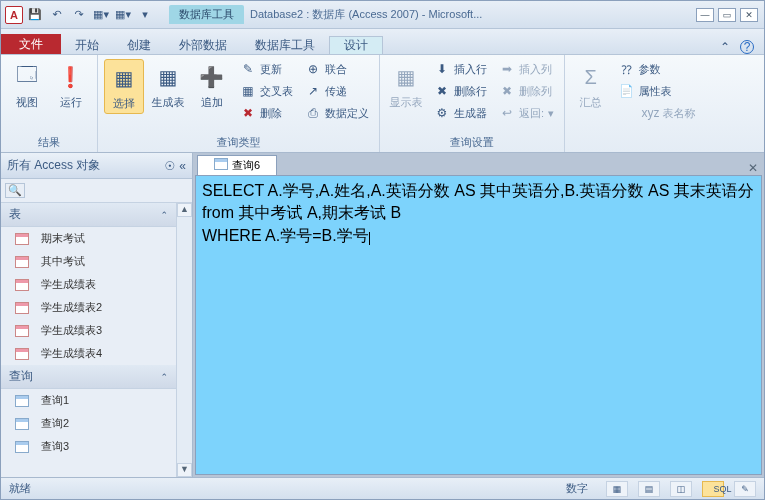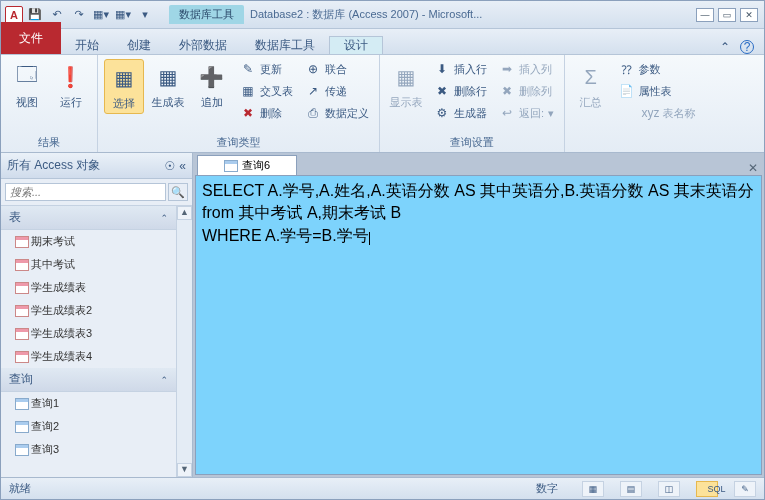--- a/index.html
+++ b/index.html
@@ -8,21 +8,21 @@
 .titlebar { height: 28px; background: linear-gradient(#e8eff7, #d4e0ee); display: flex; align-items: center; font-size: 11px; border-bottom: 1px solid #b5c5d8; }
 .qat { display: flex; align-items: center; gap: 2px; padding: 0 4px; }
 .app-icon { width: 18px; height: 18px; background: #fff; border: 1px solid #b92930; color: #b92930; font-weight: bold; font-size: 11px; display: flex; align-items: center; justify-content: center; border-radius: 2px; }
 .qat-btn { width: 20px; height: 20px; display: flex; align-items: center; justify-content: center; color: #3b5a82; cursor: pointer; }
 .ctx-tab { background: #9fd6e6; padding: 2px 10px; font-size: 11px; color: #2b4a6b; margin-left: 10px; border-radius: 2px 2px 0 0; }
 .title-text { flex: 1; text-align: left; color: #4a6a92; padding: 0 6px; overflow: hidden; white-space: nowrap; text-overflow: ellipsis; }
 .win-ctrl { display: flex; gap: 4px; padding-right: 6px; }
 .wc { width: 18px; height: 14px; border: 1px solid #8ba0bc; font-size: 9px; display: flex; align-items: center; justify-content: center; color: #456; background: #fff; cursor: pointer; }
 
 .tabrow { height: 26px; background: linear-gradient(#e8eff7, #d4e0ee); display: flex; align-items: flex-end; font-size: 12px; border-bottom: 1px solid #b5c5d8; }
-.file-tab { background: #b92930; color: #fff; padding: 5px 18px; font-size: 12px; height: 32px; display: flex; align-items: center; }
+.file-tab { background: #b92930; color: #fff; padding: 5px 18px; font-size: 12px; height: 20px; display: flex; align-items: center; }
 .tab { padding: 5px 14px; color: #3b5a82; cursor: pointer; height: 18px; display: flex; align-items: center; }
 .tab.active { background: #f5f9fc; border: 1px solid #b5c5d8; border-bottom: none; }
 .tab.ctx { background: #d4ecf4; }
 .help-area { margin-left: auto; display: flex; gap: 6px; padding-right: 10px; align-items: center; }
 .help-ic { width: 14px; height: 14px; color: #3b5a82; font-size: 12px; cursor: pointer; }
 
 .ribbon { height: 98px; background: linear-gradient(#f5f9fc, #e4ecf5); border-bottom: 1px solid #a8b9ce; display: flex; }
 .rgroup { border-right: 1px solid #c5d2e2; padding: 4px 6px 2px; display: flex; flex-direction: column; justify-content: space-between; }
 .rgroup-body { display: flex; gap: 4px; align-items: flex-start; }
 .rgroup-label { text-align: center; font-size: 11px; color: #4a6a92; padding-top: 2px; }
@@ -35,36 +35,36 @@
 
 .workspace { position: absolute; top: 152px; bottom: 22px; left: 0; right: 0; display: flex; }
 .navpane { width: 192px; background: #e8eef6; border-right: 1px solid #a8b9ce; display: flex; flex-direction: column; overflow: hidden; }
 .nav-hdr { height: 26px; background: linear-gradient(#eaf1f8, #d0dcec); border-bottom: 1px solid #b5c5d8; display: flex; align-items: center; padding: 0 6px; font-size: 12px; color: #3b5a82; }
 .nav-hdr .dd { margin-left: auto; display: flex; gap: 4px; }
 .search-row { padding: 4px; display: flex; gap: 2px; border-bottom: 1px solid #c5d2e2; }
 .search-in { flex: 1; border: 1px solid #b5c5d8; font-size: 11px; padding: 2px 4px; font-style: italic; color: #888; }
 .search-btn { width: 20px; border: 1px solid #b5c5d8; background: #e8eef6; font-size: 11px; cursor: pointer; }
 .nav-section { background: linear-gradient(#e0e9f3, #cfd9e8); padding: 3px 8px; font-size: 12px; color: #3b5a82; display: flex; align-items: center; border-bottom: 1px solid #c5d2e2; cursor: pointer; }
 .nav-section .ch { margin-left: auto; font-size: 9px; }
-.nav-item { padding: 4px 8px 4px 14px; font-size: 11px; color: #333; display: flex; align-items: center; gap: 2px; cursor: pointer; }
+.nav-item { padding: 4px 8px 4px 14px; font-size: 11px; color: #333; display: flex; align-items: center; gap: 12px; cursor: pointer; }
 .tbl-ic { width: 14px; height: 12px; background: #fff; border: 1px solid #c88; box-shadow: inset 0 3px 0 #e9a; }
 .qry-ic { width: 14px; height: 12px; background: #fff; border: 1px solid #8ac; box-shadow: inset 0 3px 0 #ace; }
 .nav-sb { width: 16px; background: #e4ecf5; border-left: 1px solid #c5d2e2; display: flex; flex-direction: column; }
 .sb-arr { height: 14px; text-align: center; font-size: 9px; color: #567; border: 1px solid #c5d2e2; background: #eef3f9; cursor: pointer; }
 .sb-tr { flex: 1; }
 
 .main { flex: 1; background: #b8c5d6; display: flex; flex-direction: column; }
 .doc-tab { height: 22px; background: #b8c5d6; display: flex; align-items: flex-end; padding-left: 4px; }
-.doc-tab-i { background: #fff; border: 1px solid #8ba0bc; border-bottom: none; padding: 2px 26px; font-size: 11px; display: flex; align-items: center; gap: 4px; }
+.doc-tab-i { background: #fff; border: 1px solid #8ba0bc; border-bottom: none; padding: 2px 16px; font-size: 11px; display: flex; align-items: flex-start; gap: 4px; }
 .close-x { margin-left: auto; padding-right: 6px; color: #567; font-size: 12px; cursor: pointer; }
 .sql-area { flex: 1; background: #7dd3fc; border: 1px solid #8ba0bc; margin: 0 2px 2px 2px; padding: 4px 6px; font-family: 'SimSun', monospace; font-size: 16px; white-space: pre; line-height: 1.4; overflow: auto; position: relative; }
 .cursor { display: inline-block; width: 1px; height: 13px; background: #000; vertical-align: text-bottom; }
 
 .status { position: absolute; bottom: 0; left: 0; right: 0; height: 22px; background: linear-gradient(#e8eff7, #d4e0ee); border-top: 1px solid #a8b9ce; display: flex; align-items: center; font-size: 11px; color: #3b5a82; padding: 0 8px; }
-.status-r { margin-left: auto; display: flex; align-items: center; gap: 16px; }
+.status-r { margin-left: auto; display: flex; align-items: center; gap: 10px; }
 .view-btn { width: 22px; height: 16px; border: 1px solid #c5d2e2; font-size: 9px; display: flex; align-items: center; justify-content: center; background: #eef3f9; cursor: pointer; }
 .view-btn.act { background: #fce29a; border-color: #e6b84f; padding-left: 19px; }
 </style>
 </head>
 <body>
 
 <div class="titlebar">
   <div class="qat">
     <div class="app-icon">A</div>
     <div class="qat-btn">💾</div>
@@ -219,21 +219,20 @@
 <div class="workspace">
   <div class="navpane">
     <div class="nav-hdr">
       <span>所有 Access 对象</span>
       <span class="dd">
           <span>☉</span> 
           <span>«</span>
         </span>
     </div>
     <div class="search-row">
-      <input class="search-in" placeholder="搜索..." style="">
       <button class="search-btn">🔍</button>
     </div>
     <div style="flex:1;display:flex;overflow:hidden;">
       <div style="flex:1;overflow:hidden;">
         <div class="nav-section">
             <span>表</span>
             <span class="ch">⌃</span>
           </div>
         <div class="nav-item">
             <span class="tbl-ic"></span>

